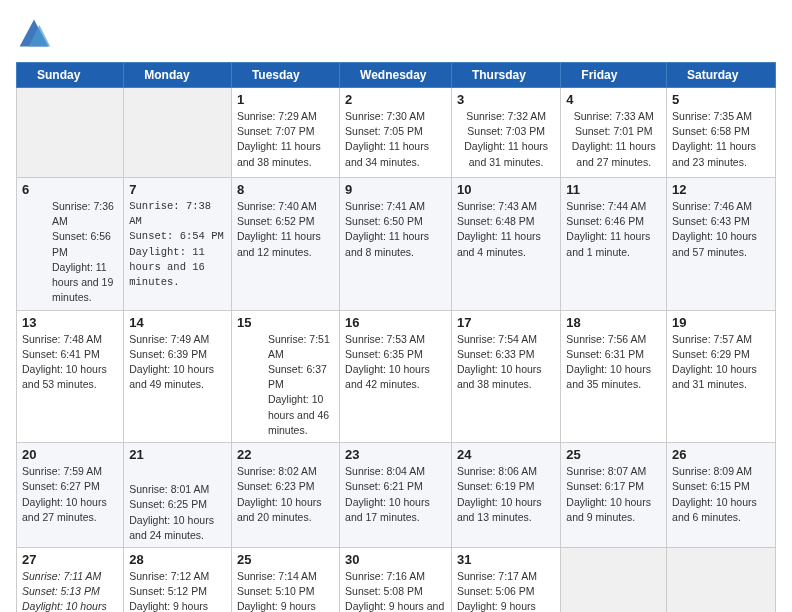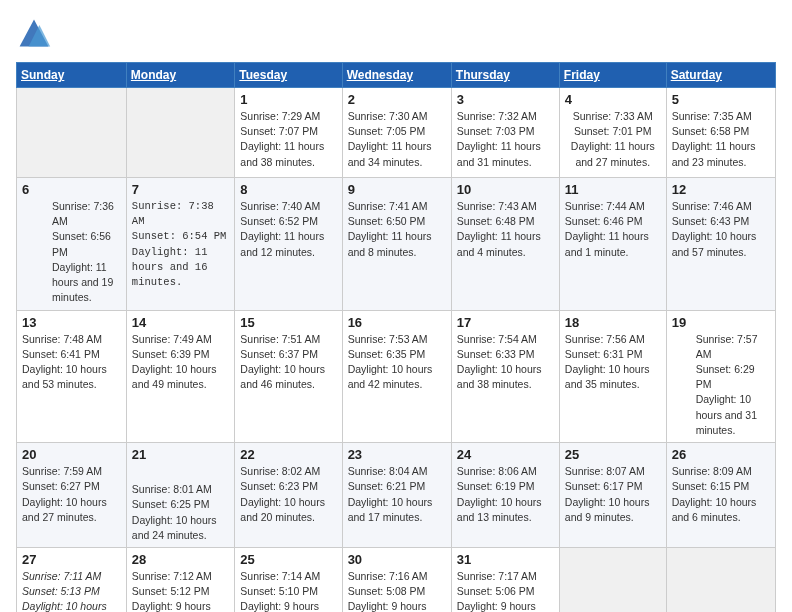--- a/index.html
+++ b/index.html
@@ -46,26 +46,25 @@
       color: #555;
     }
     table {
       width: 100%;
       border-collapse: collapse;
       font-size: 11px;
     }
     thead tr th {
       background: #2060b0;
       color: #fff;
-      padding: 5px 4px;
+      padding: 5px 20px;
       text-align: left;
       font-size: 12px;
       font-weight: bold;
       border: 1px solid #4080c0;
-      text-decoration: underline;
     }
     tbody tr td {
       border: 1px solid #ccc;
       vertical-align: top;
       padding: 4px 5px;
       min-height: 70px;
       height: 90px;
       color: #333;
       width: 113px;
     }
@@ -130,21 +129,21 @@
 Daylight: 11 hours and 38 minutes.</div>
         </td>
         <td>
           <div class="day-num">2</div>
           <div class="day-info" style="white-space: pre-line;">Sunrise: 7:30 AM
 Sunset: 7:05 PM
 Daylight: 11 hours and 34 minutes.</div>
         </td>
         <td>
           <div class="day-num">3</div>
-          <div class="day-info" style="white-space: pre-line;">Sunrise: 7:32 AM
+          <div class="day-info" style="white-space: pre-line; text-align: center;">Sunrise: 7:32 AM
 Sunset: 7:03 PM
 Daylight: 11 hours and 31 minutes.</div>
         </td>
         <td>
           <div class="day-num">4</div>
           <div class="day-info" style="white-space: pre-line; text-align: center;">Sunrise: 7:33 AM
 Sunset: 7:01 PM
 Daylight: 11 hours and 27 minutes.</div>
         </td>
         <td>
@@ -206,21 +205,21 @@
 Daylight: 10 hours and 53 minutes.</div>
         </td>
         <td>
           <div class="day-num">14</div>
           <div class="day-info" style="white-space: pre-line;">Sunrise: 7:49 AM
 Sunset: 6:39 PM
 Daylight: 10 hours and 49 minutes.</div>
         </td>
         <td>
           <div class="day-num">15</div>
-          <div class="day-info" style="white-space: pre-line;">Sunrise: 7:51 AM
+          <div class="day-info" style="white-space: pre-line; margin-left: 31px;">Sunrise: 7:51 AM
 Sunset: 6:37 PM
 Daylight: 10 hours and 46 minutes.</div>
         </td>
         <td>
           <div class="day-num">16</div>
           <div class="day-info" style="white-space: pre-line;">Sunrise: 7:53 AM
 Sunset: 6:35 PM
 Daylight: 10 hours and 42 minutes.</div>
         </td>
         <td>
@@ -230,21 +229,21 @@
 Daylight: 10 hours and 38 minutes.</div>
         </td>
         <td>
           <div class="day-num">18</div>
           <div class="day-info" style="white-space: pre-line;">Sunrise: 7:56 AM
 Sunset: 6:31 PM
 Daylight: 10 hours and 35 minutes.</div>
         </td>
         <td>
           <div class="day-num">19</div>
-          <div class="day-info" style="white-space: pre-line; margin-left: 24px;">Sunrise: 7:57 AM
+          <div class="day-info" style="white-space: pre-line;">Sunrise: 7:57 AM
 Sunset: 6:29 PM
 Daylight: 10 hours and 31 minutes.</div>
         </td>
       </tr>
       <tr>
         <td>
           <div class="day-num">20</div>
           <div class="day-info" style="white-space: pre-line;">Sunrise: 7:59 AM
 Sunset: 6:27 PM
 Daylight: 10 hours and 27 minutes.</div>

